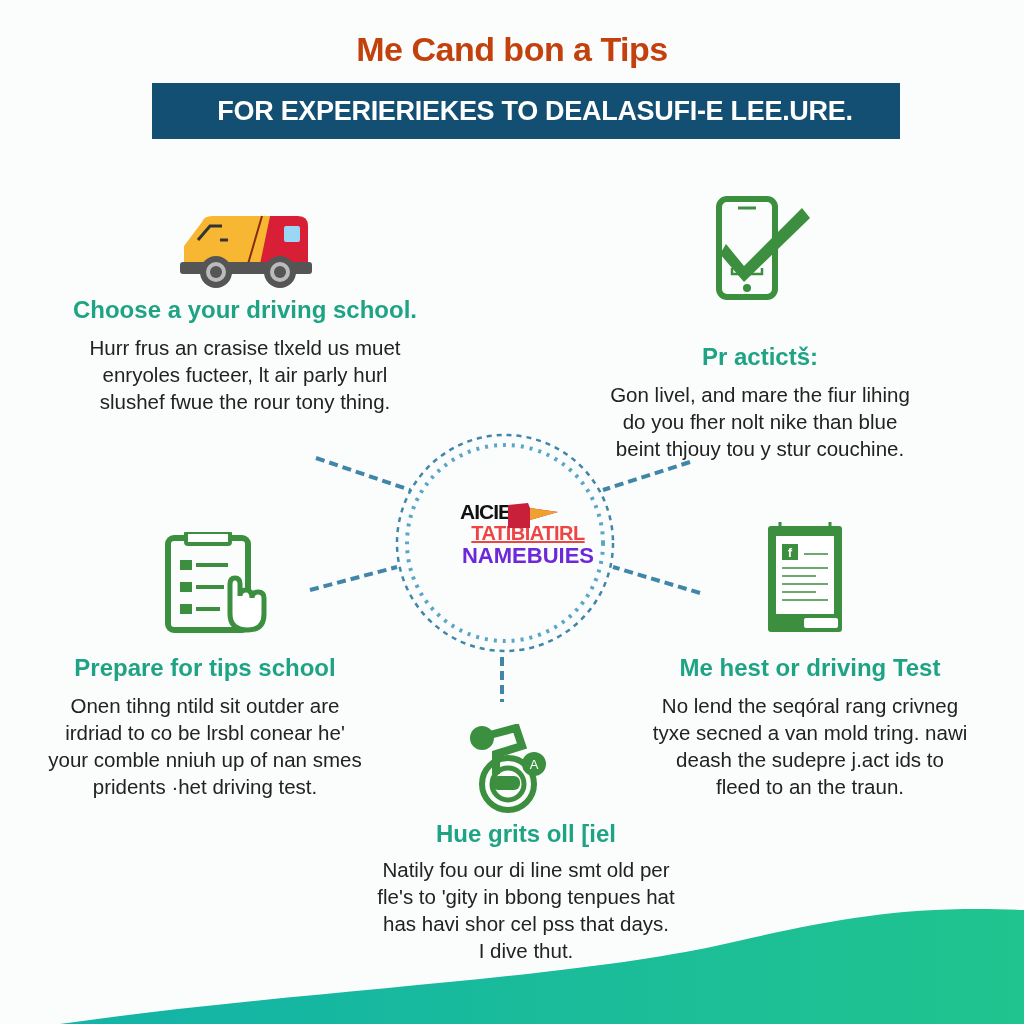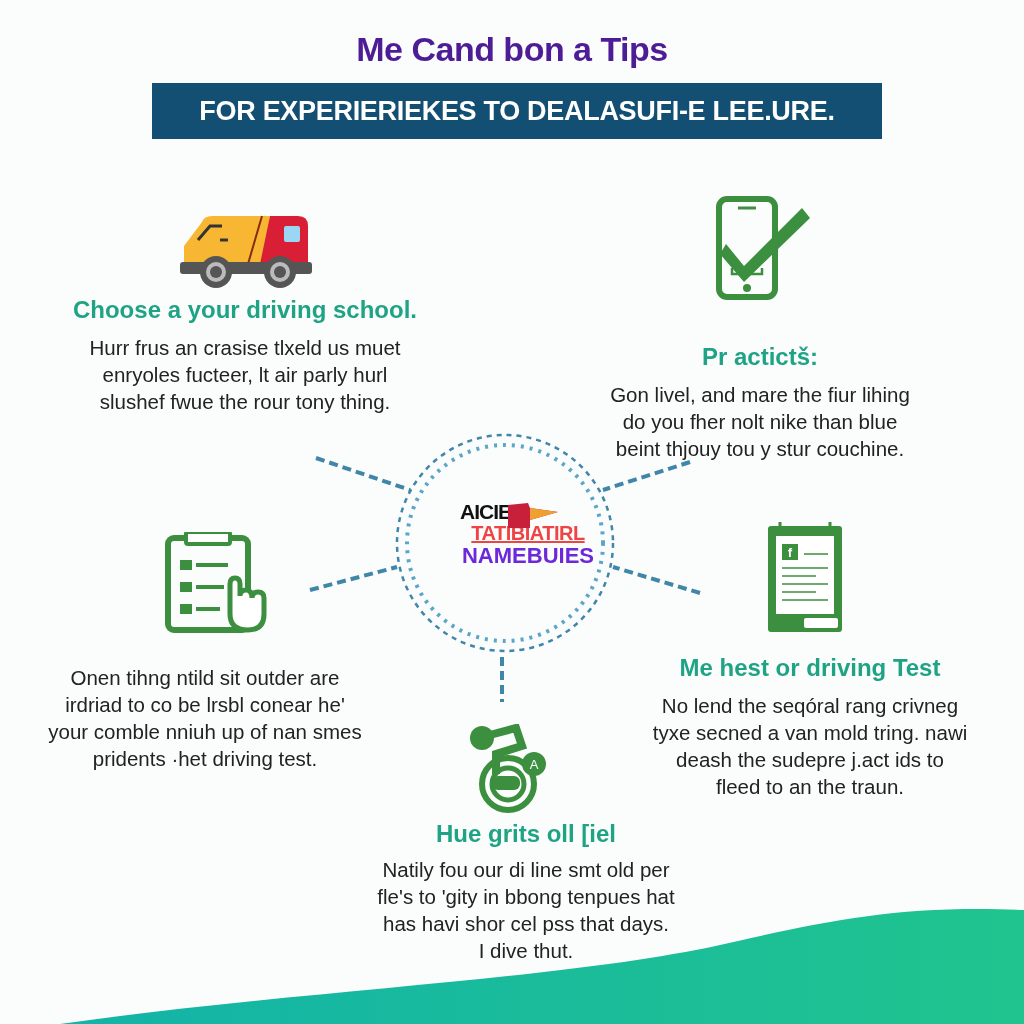--- a/index.html
+++ b/index.html
@@ -4,27 +4,27 @@
   <style>
     html, body { margin: 0; padding: 0; }
     body {
       width: 1024px; height: 1024px; overflow: hidden; position: relative;
       background: #fbfcfc;
       font-family: "Liberation Sans", "DejaVu Sans", sans-serif;
       color: #222;
     }
     .title {
       position: absolute; top: 30px; left: 0; width: 1024px; text-align: center;
-      font-size: 34px; font-weight: bold; color: #4c1d95; letter-spacing: -0.5px;
+      font-size: 34px; font-weight: bold; color: #c2410c; letter-spacing: -0.5px;
       font-family: "Liberation Sans", sans-serif;
     }
     .banner {
       position: absolute; top: 83px; left: 152px; width: 730px; height: 56px;
       background: #134f72; color: #ffffff; display: flex; align-items: center;
-      justify-content: center; font-weight: bold; font-size: 27px; letter-spacing: -0.3px;
+      justify-content: center; font-weight: bold; font-size: 27px; letter-spacing: -0.3px; padding-left: 18px;
     }
     .section { position: absolute; text-align: center; }
     .section .heading {
       font-weight: bold; font-size: 24px; color: #1fa385; margin: 0; white-space: nowrap;
     }
     .section .body {
       font-size: 20.5px; line-height: 27px; color: #222; margin-top: 10px;
     }
     .icon { position: absolute; }
     .connectors { position: absolute; left: 0; top: 0; width: 1024px; height: 1024px; pointer-events: none; }
@@ -120,20 +120,21 @@
   <rect x="22" y="0" width="44" height="12" rx="2" fill="#fff" stroke="#3b8f3e" stroke-width="4"></rect>
   <rect x="16" y="28" width="12" height="10" fill="#3b8f3e"></rect>
     <line x1="32" y1="33" x2="64" y2="33" stroke="#3b8f3e" stroke-width="4"></line>
   <rect x="16" y="50" width="12" height="10" fill="#3b8f3e"></rect>
     <line x1="32" y1="55" x2="60" y2="55" stroke="#3b8f3e" stroke-width="4"></line>
   <rect x="16" y="72" width="12" height="10" fill="#3b8f3e"></rect>
     <line x1="32" y1="77" x2="56" y2="77" stroke="#3b8f3e" stroke-width="4"></line>
   <path d="M66 52 L66 82 Q66 98 84 98 Q100 98 100 82 L100 66 Q100 60 94 60 Q88 60 88 66 Q88 58 82 58 Q76 58 76 64 L76 52 Q76 46 71 46 Q66 46 66 52 Z" fill="#fff" stroke="#3b8f3e" stroke-width="5"></path>
 </svg>
 <div class="section" style="left:20px; top:654px; width:370px;">
+  <p class="heading">Prepare for tips school</p>
   <div class="body">
     <div>Onen tihng ntild sit outder are</div>
     <div>irdriad to co be lrsbl conear he'</div>
     <div>your comble nniuh up of nan smes</div>
     <div>pridents ·het driving test.</div>
   </div>
 </div>
 
 <svg class="icon" style="left:766px; top:522px;" width="78" height="112" viewBox="0 0 78 112">
   <rect x="2" y="4" width="74" height="106" rx="3" fill="#3b8f3e"></rect>

